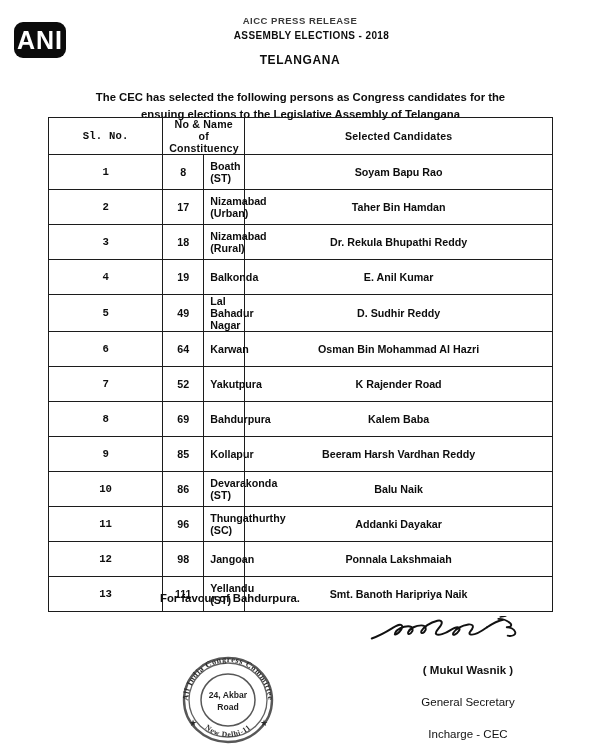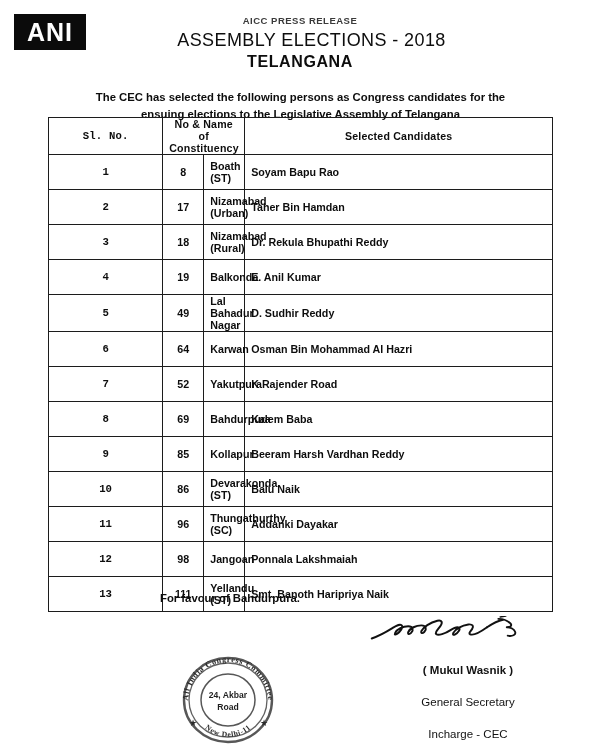--- a/index.html
+++ b/index.html
@@ -20,27 +20,28 @@
   .page {
     position: absolute;
     inset: 0;
     background: #ffffff;
   }
 
   
   .ani-logo {
     position: absolute;
     left: 14px;
-    top: 14px;
-    width: 72px;
+    top: 22px;
+    width: 52px;
     height: 36px;
     background: #0b0b0b;
     display: flex;
     align-items: center;
     justify-content: center;
+    border-radius: 9px;
   }
   .ani-logo .ani-text {
     color: #ffffff;
     font-family: "Liberation Sans", sans-serif;
     font-weight: bold;
     font-size: 25px;
     letter-spacing: 1px;
     line-height: 1;
   }
 
@@ -55,33 +56,33 @@
     font-weight: bold;
     letter-spacing: 0.5px;
     color: #3a3a3a;
   }
   .title-main {
     position: absolute;
     left: 0;
     right: 0;
     top: 30px;
     text-align: center;
-    font-size: 18px;
-    font-weight: normal;
+    font-size: 10px;
+    font-weight: bold;
     letter-spacing: 0.4px;
     color: #0d0d0d;
     padding-left: 23px;
   }
   .title-state {
     position: absolute;
     left: 0;
     right: 0;
     top: 53px;
     text-align: center;
-    font-size: 16px;
+    font-size: 12px;
     font-weight: bold;
     letter-spacing: 0.6px;
     color: #0d0d0d;
   }
   .intro {
     position: absolute;
     left: 48px;
     width: 505px;
     top: 76px;
     text-align: center;
@@ -117,21 +118,21 @@
     text-align: center;
     font-size: 10.6px;
     letter-spacing: 0.2px;
   }
   table.candidates tbody td {
     height: 34px;
   }
   .col-sl     { width: 72px;  text-align: center; font-family: Liberation Mono, monospace; }
   .col-num    { width: 48px;  text-align: center; }
   .col-const  { width: 169px; text-align: left; }
-  .col-cand   { width: 216px; text-align: left; }
+  .col-cand   { width: 216px; text-align: center; }
   td.col-const, td.col-cand { padding-left: 8px; }
 
   
   .publication-note {
     position: absolute;
     left: 160px;
     top: 592px;
     font-size: 11.3px;
     font-weight: bold;
     color: #0d0d0d;

